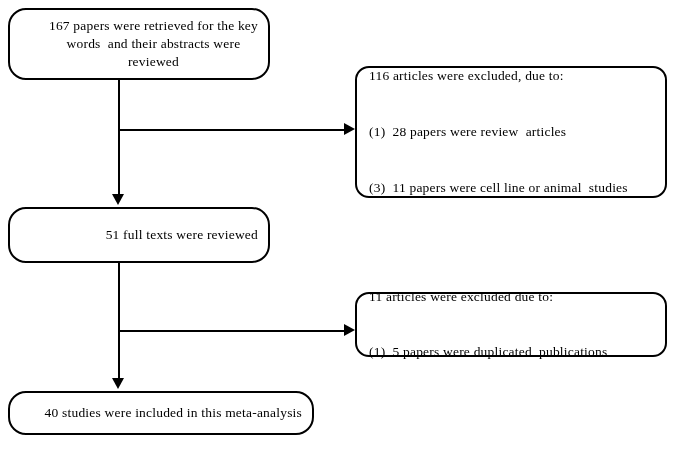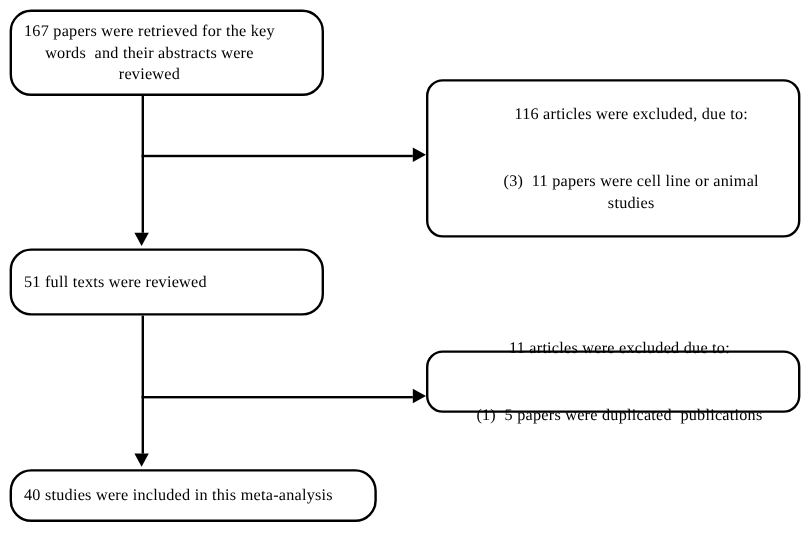--- a/index.html
+++ b/index.html
@@ -16,30 +16,29 @@
     color: #000000;
     overflow: hidden;
   }
   .node {
     position: absolute;
     box-sizing: border-box;
     border: 2.5px solid #000000;
     background: #ffffff;
     display: flex;
     align-items: center;
-    justify-content: flex-start;
+    justify-content: flex-end;
     text-align: center;
     line-height: 1.35;
     font-size: 13.5px;
     letter-spacing: 0.2px;
   }
   .node.left-align {
     justify-content: flex-start;
-    text-align: center;
-    padding-left: 28px;
+    text-align: left;
   }
   .node-text {
     padding: 4px 10px;
     white-space: pre-wrap;
   }
   .node-list {
     padding: 4px 10px 4px 12px;
     white-space: pre-wrap;
   }
   .rounded-lg { border-radius: 18px; }
@@ -84,29 +83,30 @@
 
   <div class="node rounded-lg" style="left:8px; top:8px; width:262px; height:72px;">
     <span class="node-text">167 papers were retrieved for the key
 words  and their abstracts were
 reviewed</span>
   </div>
 
   <div class="node left-align rounded-md" style="left:355px; top:66px; width:312px; height:132px;">
     <div class="node-list">
       <span class="sub">116 articles were excluded, due to:</span>
+      <span class="sub">(1)  28 papers were review  articles</span>
       <span class="sub">(3)  11 papers were cell line or animal  studies</span>
     </div>
   </div>
 
   <div class="node rounded-lg" style="left:8px; top:207px; width:262px; height:56px;">
     <span class="node-text">51 full texts were reviewed</span>
   </div>
 
-  <div class="node left-align rounded-md" style="left:355px; top:292px; width:312px; height:52px;">
+  <div class="node left-align rounded-md" style="left:355px; top:292px; width:312px; height:65px;">
     <div class="node-list">
       <span class="sub">11 articles were excluded due to:</span>
       <span class="sub">(1)  5 papers were duplicated  publications</span>
     </div>
   </div>
 
   <div class="node rounded-lg" style="left:8px; top:391px; width:306px; height:44px;">
     <span class="node-text">40 studies were included in this meta-analysis</span>
   </div>
 

